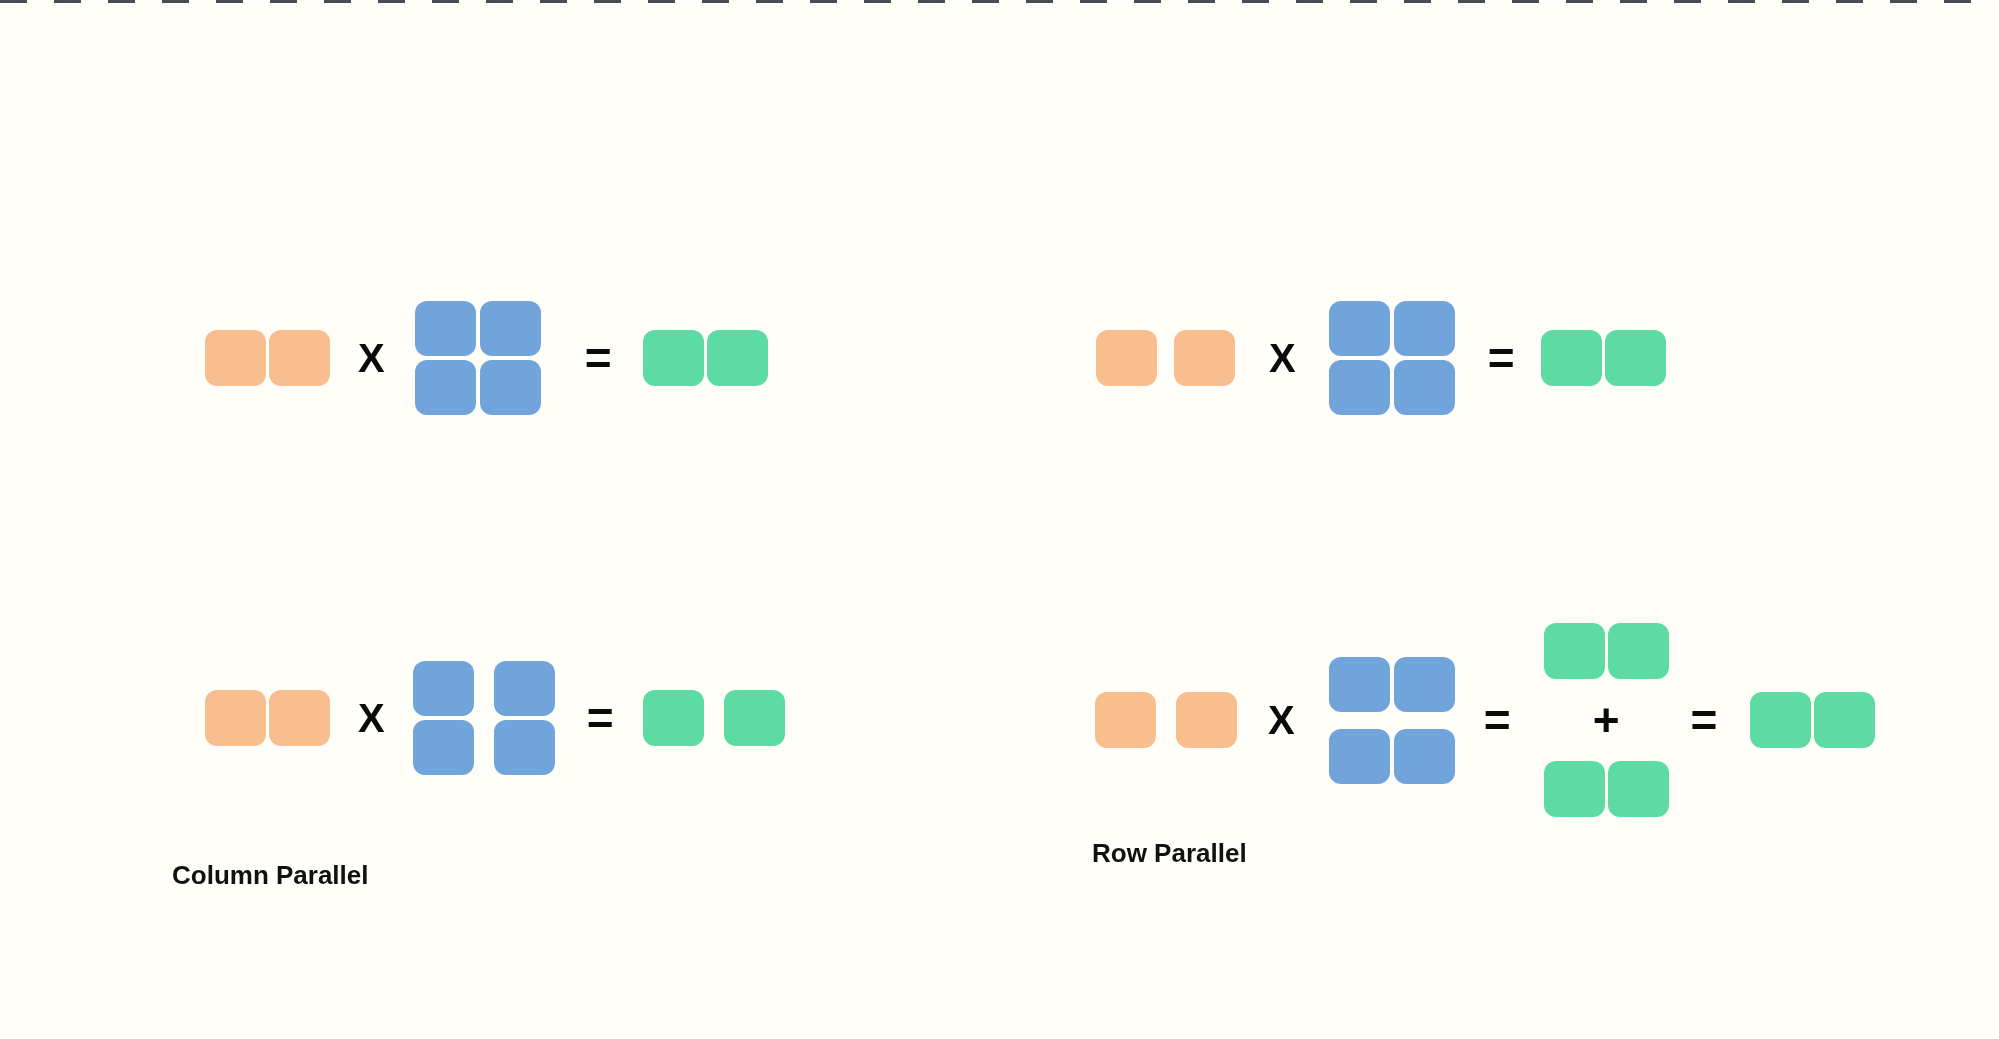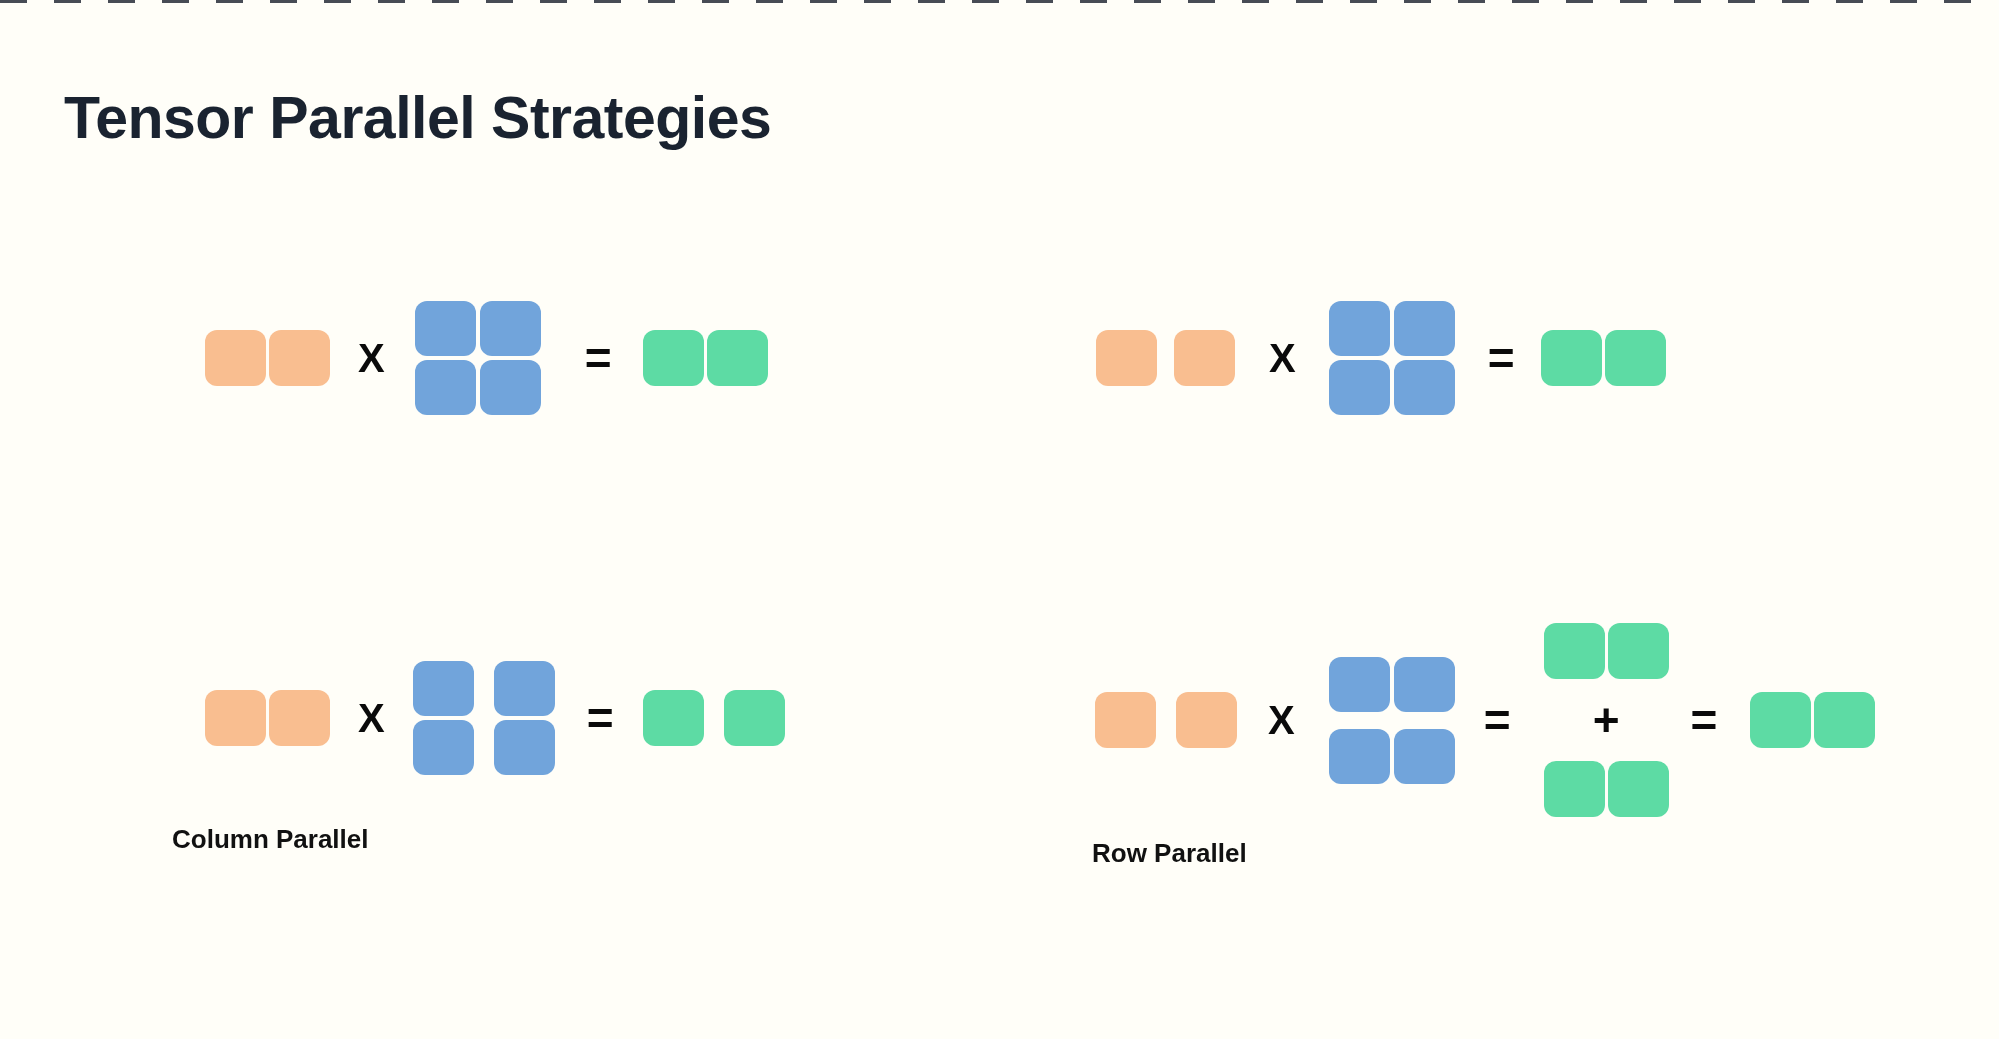--- a/index.html
+++ b/index.html
@@ -129,21 +129,20 @@
       <div class="sq" style="left: 1512px; width: 27px; height: 3px; background: rgb(71, 76, 85);"></div>
       <div class="sq" style="left: 1566px; width: 27px; height: 3px; background: rgb(71, 76, 85);"></div>
       <div class="sq" style="left: 1620px; width: 27px; height: 3px; background: rgb(71, 76, 85);"></div>
       <div class="sq" style="left: 1674px; width: 27px; height: 3px; background: rgb(71, 76, 85);"></div>
       <div class="sq" style="left: 1728px; width: 27px; height: 3px; background: rgb(71, 76, 85);"></div>
       <div class="sq" style="left: 1782px; width: 27px; height: 3px; background: rgb(71, 76, 85);"></div>
       <div class="sq" style="left: 1836px; width: 27px; height: 3px; background: rgb(71, 76, 85);"></div>
       <div class="sq" style="left: 1890px; width: 27px; height: 3px; background: rgb(71, 76, 85);"></div>
       <div class="sq" style="left: 1944px; width: 27px; height: 3px; background: rgb(71, 76, 85);"></div>
     </div>
-  <h1 class="page-title">Tensor Parallel Strategies</h1>
 <div class="group" style="left: 205px; top: 300px; height: 116px;">
       <div class="vector" style="gap: 3px; margin-left: 0px;">
         <div class="block" style="background: rgb(249, 190, 144);"></div>
         <div class="block" style="background: rgb(249, 190, 144);"></div>
       </div>
       <div class="op op-x" style="margin-left: 28px;">X</div>
       <div class="matrix" style="gap: 4px; margin-left: 30px;">
         <div class="block" style="background: rgb(113, 164, 219);"></div>
         <div class="block" style="background: rgb(113, 164, 219);"></div>
         <div class="block" style="background: rgb(113, 164, 219);"></div>
@@ -184,21 +183,21 @@
         <div class="block" style="background: rgb(113, 164, 219);"></div>
         <div class="block" style="background: rgb(113, 164, 219);"></div>
         <div class="block" style="background: rgb(113, 164, 219);"></div>
       </div>
       <div class="op op-eq" style="margin-left: 32px;">=</div>
       <div class="vector" style="gap: 20px; margin-left: 29px;">
         <div class="block" style="background: rgb(93, 219, 164);"></div>
         <div class="block" style="background: rgb(93, 219, 164);"></div>
       </div>
     </div>
-    <div class="diagram-label" style="left: 172px; top: 824px;">Column Parallel</div>
+    <div class="diagram-label" style="left: 172px; top: 860px;">Column Parallel</div>
     <div class="group" style="left: 1095px; top: 623px; height: 194px;">
       <div class="vector" style="gap: 20px; margin-left: 0px;">
         <div class="block" style="background: rgb(249, 190, 144);"></div>
         <div class="block" style="background: rgb(249, 190, 144);"></div>
       </div>
       <div class="op op-x" style="margin-left: 31px;">X</div>
       <div class="matrix" style="gap: 17px 4px; margin-left: 34px;">
         <div class="block" style="background: rgb(113, 164, 219);"></div>
         <div class="block" style="background: rgb(113, 164, 219);"></div>
         <div class="block" style="background: rgb(113, 164, 219);"></div>

